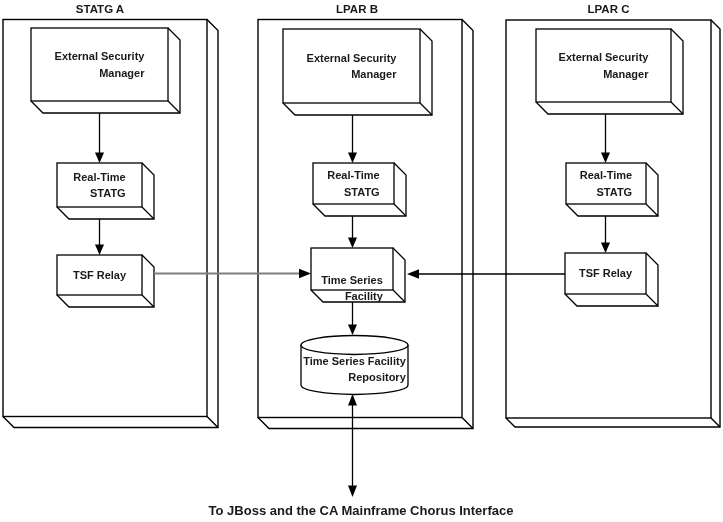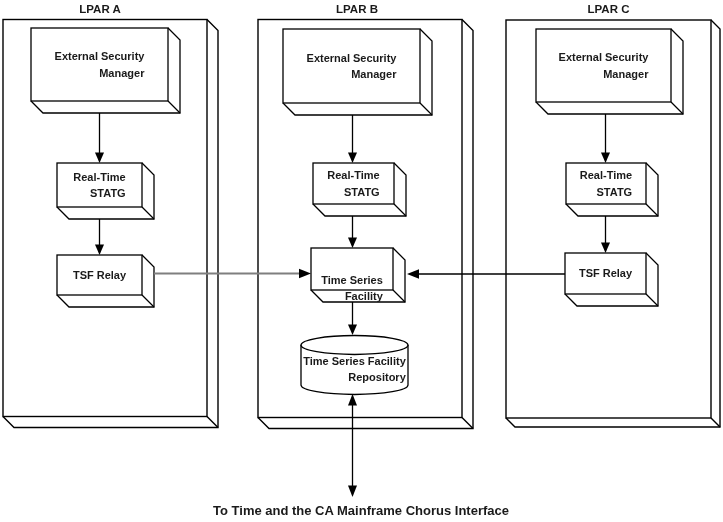--- a/index.html
+++ b/index.html
@@ -135,21 +135,21 @@
       <polygon points="407,274 419,269.3 419,278.7" fill="#000000"></polygon>
     </g>
 
     <g stroke="#000000" stroke-width="1.3" fill="#000000">
       <line x1="352.5" y1="404" x2="352.5" y2="487"></line>
       <polygon points="352.5,394 348,405.5 357,405.5" stroke="none"></polygon>
       <polygon points="352.5,497 348,485.5 357,485.5" stroke="none"></polygon>
     </g>
   </svg>
 
-  <div class="lpar-title" style="left:100px;top:3px;">LPAR A</div>
+  <div class="lpar-title" style="left:100px;top:3px;">STATG A</div>
   <div class="lpar-title" style="left:357px;top:3px;">LPAR B</div>
   <div class="lpar-title" style="left:600px;top:3px;padding-left:17px;">LPAR C</div>
 
   <div class="node-label" style="left:31px;top:28px;width:137px;height:73px;">External Security
 Manager</div>
   <div class="node-label" style="left:57px;top:163px;width:85px;height:44px;">Real-Time
 STATG</div>
   <div class="node-label" style="left:57px;top:255px;width:85px;height:40px;">TSF Relay</div>
 
   <div class="node-label" style="left:283px;top:29px;width:137px;height:74px;">External Security
@@ -160,15 +160,15 @@
 Facility</div>
   <div class="node-label" style="left:296px;top:350px;width:117px;height:38px;">Time Series Facility
 Repository</div>
 
   <div class="node-label" style="left:536px;top:29px;width:135px;height:73px;">External Security
 Manager</div>
   <div class="node-label" style="left:566px;top:163px;width:80px;height:41px;">Real-Time
 STATG</div>
   <div class="node-label" style="left:565px;top:253px;width:81px;height:41px;">TSF Relay</div>
 
-  <div class="caption" style="left:361px;top:503px;">To Time and the CA Mainframe Chorus Interface</div>
+  <div class="caption" style="left:361px;top:503px;">To JBoss and the CA Mainframe Chorus Interface</div>
 
 </div>
 
 </body></html>

